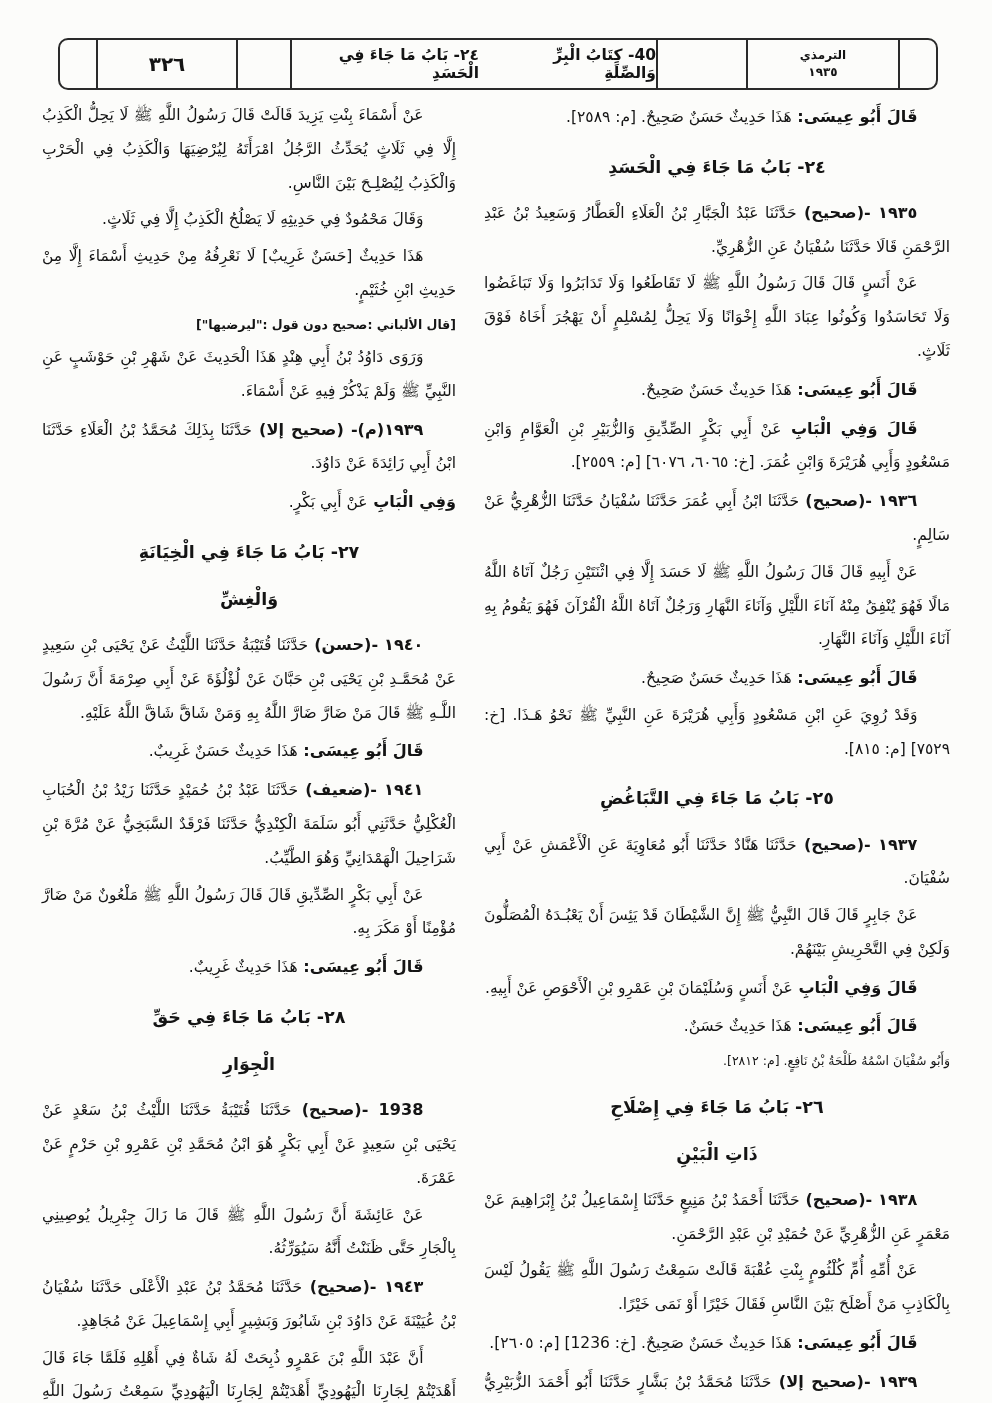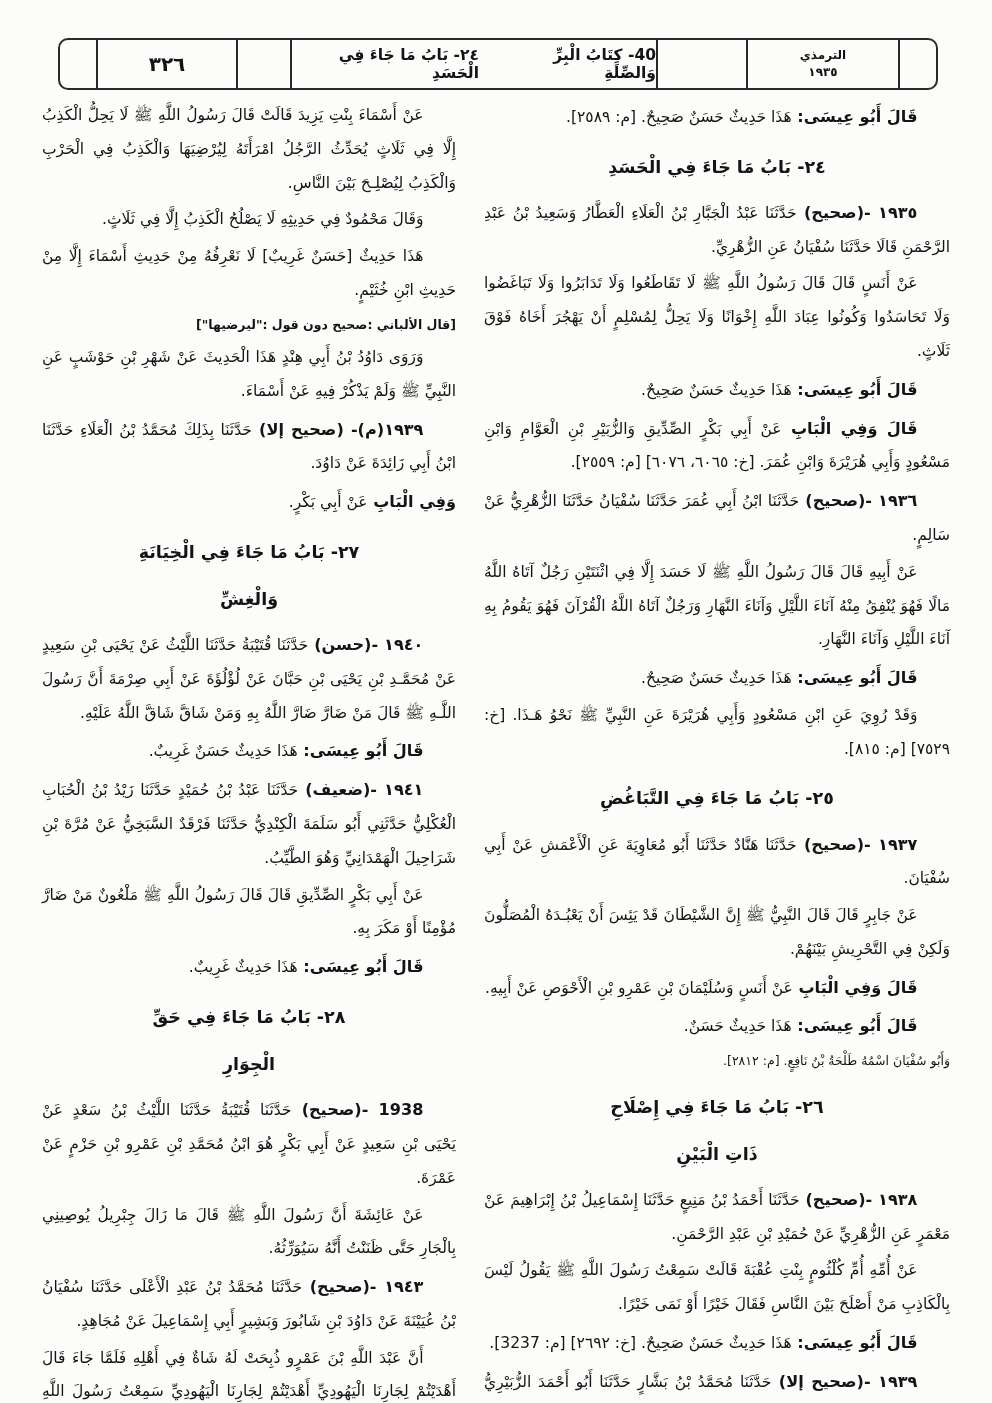--- a/index.html
+++ b/index.html
@@ -78,21 +78,21 @@
         <h3 class="chapter-heading">٢٥- بَابُ مَا جَاءَ فِي التَّبَاغُضِ</h3>
         <p class="para"><span class="b">١٩٣٧ -(صحيح) </span><span>حَدَّثَنَا هَنَّادٌ حَدَّثَنَا أَبُو مُعَاوِيَةَ عَنِ الْأَعْمَشِ عَنْ أَبِي سُفْيَانَ.</span></p>
         <p class="para"><span>عَنْ جَابِرٍ قَالَ قَالَ النَّبِيُّ ﷺ إِنَّ الشَّيْطَانَ قَدْ يَئِسَ أَنْ يَعْبُـدَهُ الْمُصَلُّونَ وَلَكِنْ فِي التَّحْرِيشِ بَيْنَهُمْ.</span></p>
         <p class="para"><span class="b">قَالَ وَفِي الْبَابِ </span><span>عَنْ أَنَسٍ وَسُلَيْمَانَ بْنِ عَمْرِو بْنِ الْأَحْوَصِ عَنْ أَبِيهِ.</span></p>
         <p class="para"><span class="b">قَالَ أَبُو عِيسَى: </span><span>هَذَا حَدِيثٌ حَسَنٌ.</span></p>
         <p class="note align-center"><span>وَأَبُو سُفْيَانَ اسْمُهُ طَلْحَةُ بْنُ نَافِعٍ. [م: ٢٨١٢].</span></p>
         <h3 class="chapter-heading">٢٦- بَابُ مَا جَاءَ فِي إِصْلَاحِ</h3>
         <h3 class="chapter-heading">ذَاتِ الْبَيْنِ</h3>
         <p class="para"><span class="b">١٩٣٨ -(صحيح) </span><span>حَدَّثَنَا أَحْمَدُ بْنُ مَنِيعٍ حَدَّثَنَا إِسْمَاعِيلُ بْنُ إِبْرَاهِيمَ عَنْ مَعْمَرٍ عَنِ الزُّهْرِيِّ عَنْ حُمَيْدِ بْنِ عَبْدِ الرَّحْمَنِ.</span></p>
         <p class="para"><span>عَنْ أُمِّهِ أُمِّ كُلْثُومٍ بِنْتِ عُقْبَةَ قَالَتْ سَمِعْتُ رَسُولَ اللَّهِ ﷺ يَقُولُ لَيْسَ بِالْكَاذِبِ مَنْ أَصْلَحَ بَيْنَ النَّاسِ فَقَالَ خَيْرًا أَوْ نَمَى خَيْرًا.</span></p>
-        <p class="para"><span class="b">قَالَ أَبُو عِيسَى: </span><span>هَذَا حَدِيثٌ حَسَنٌ صَحِيحٌ. [خ: ٢٦٩٢] [م: 3237].</span></p>
+        <p class="para"><span class="b">قَالَ أَبُو عِيسَى: </span><span>هَذَا حَدِيثٌ حَسَنٌ صَحِيحٌ. [خ: 1236] [م: ٢٦٠٥].</span></p>
         <p class="para"><span class="b">١٩٣٩ -(صحيح إلا) </span><span>حَدَّثَنَا مُحَمَّدُ بْنُ بَشَّارٍ حَدَّثَنَا أَبُو أَحْمَدَ الزُّبَيْرِيُّ حَدَّثَنَا سُفْيَانُ قَالَ (ح).</span></p>
       </section>
     <section class="col col-left" id="col-left">
         <p class="para"><span>عَنْ أَسْمَاءَ بِنْتِ يَزِيدَ قَالَتْ قَالَ رَسُولُ اللَّهِ ﷺ لَا يَحِلُّ الْكَذِبُ إِلَّا فِي ثَلَاثٍ يُحَدِّثُ الرَّجُلُ امْرَأَتَهُ لِيُرْضِيَهَا وَالْكَذِبُ فِي الْحَرْبِ وَالْكَذِبُ لِيُصْلِـحَ بَيْنَ النَّاسِ.</span></p>
         <p class="para"><span>وَقَالَ مَحْمُودٌ فِي حَدِيثِهِ لَا يَصْلُحُ الْكَذِبُ إِلَّا فِي ثَلَاثٍ.</span></p>
         <p class="para"><span>هَذَا حَدِيثٌ [حَسَنٌ غَرِيبٌ] لَا نَعْرِفُهُ مِنْ حَدِيثِ أَسْمَاءَ إِلَّا مِنْ حَدِيثِ ابْنِ خُثَيْمٍ.</span></p>
         <p class="note align-right"><span class="b">[قال الألباني :صحيح دون قول :"ليرضيها"]</span></p>
         <p class="para"><span>وَرَوَى دَاوُدُ بْنُ أَبِي هِنْدٍ هَذَا الْحَدِيثَ عَنْ شَهْرِ بْنِ حَوْشَبٍ عَنِ النَّبِيِّ ﷺ وَلَمْ يَذْكُرْ فِيهِ عَنْ أَسْمَاءَ.</span></p>
         <p class="para"><span class="b">١٩٣٩(م)- (صحيح إلا) </span><span>حَدَّثَنَا بِذَلِكَ مُحَمَّدُ بْنُ الْعَلَاءِ حَدَّثَنَا ابْنُ أَبِي زَائِدَةَ عَنْ دَاوُدَ.</span></p>
         <p class="para align-center"><span class="b">وَفِي الْبَابِ </span><span>عَنْ أَبِي بَكْرٍ.</span></p>

